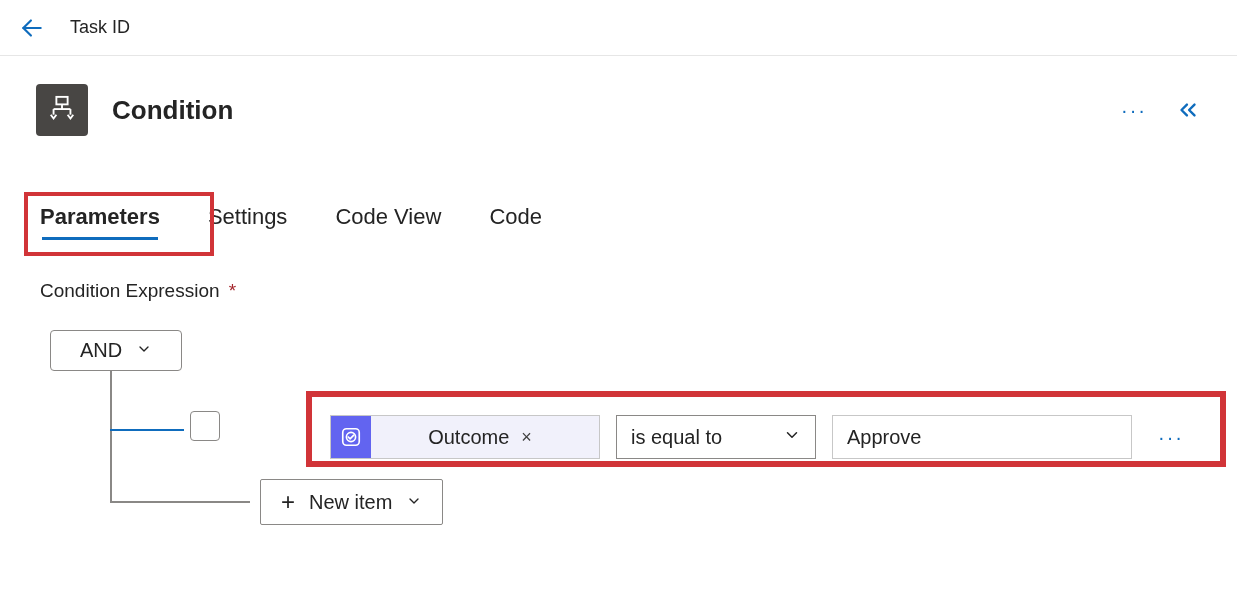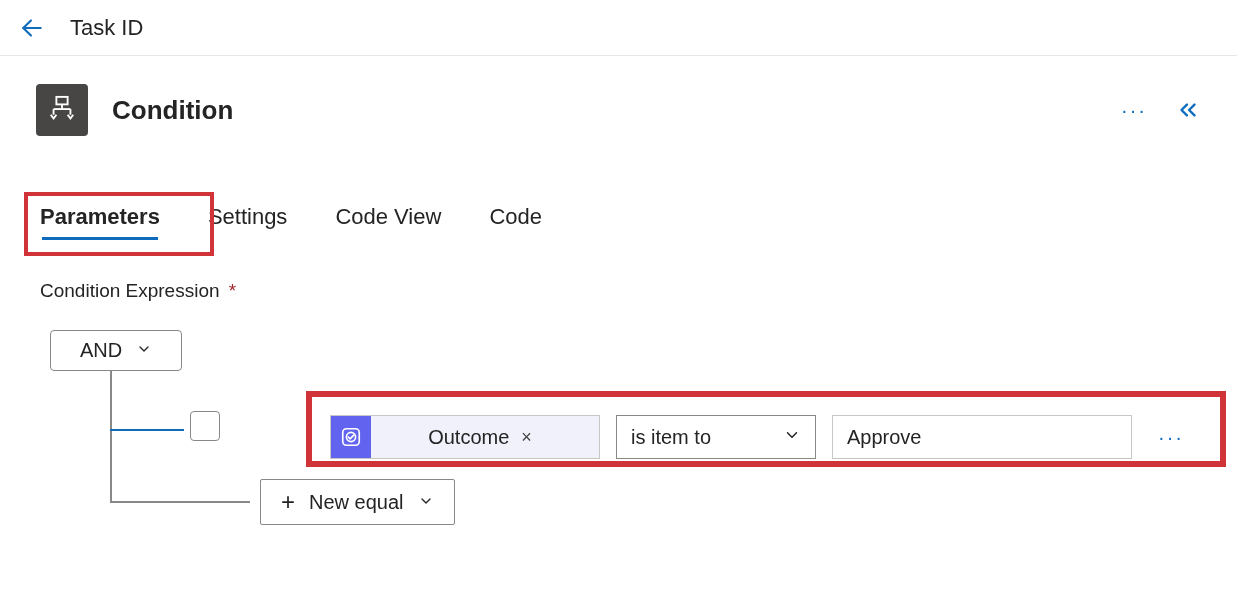--- a/index.html
+++ b/index.html
@@ -24,21 +24,21 @@
     width: 32px;
     height: 32px;
     display: flex;
     align-items: center;
     justify-content: center;
     cursor: pointer;
     color: #0f6cbd;
   }
   .topbar-title {
     margin-left: 22px;
-    font-size: 22px;
+    font-size: 18px;
     font-weight: 400;
     color: #242424;
   }
 
   
   .header-row {
     display: flex;
     align-items: center;
     padding: 28px 36px 0 36px;
   }
@@ -378,36 +378,36 @@
             <polyline points="9 12 11 14 15 10" stroke-linecap="round" stroke-linejoin="round"></polyline>
           </svg>
         </div>
         <div class="outcome-label">
           <span>Outcome</span>
           <span class="outcome-x">×</span>
         </div>
       </div>
 
       <div class="operator-sel">
-        <span>is item to</span>
+        <span>is equal to</span>
         <span>
           <svg width="18" height="18" viewBox="0 0 24 24" fill="none" stroke="#242424" stroke-width="2" stroke-linecap="round" stroke-linejoin="round">
               <polyline points="6 9 12 15 18 9"></polyline>
             </svg>
         </span>
       </div>
 
       <input class="value-input" value="Approve" style="">
 
       <span class="row-dots">···</span>
     </div>
 
     <div class="newitem-btn">
       <span class="plus">+</span>
-      <span>New equal</span>
+      <span>New item</span>
       <span>
         <svg width="16" height="16" viewBox="0 0 24 24" fill="none" stroke="#242424" stroke-width="2" stroke-linecap="round" stroke-linejoin="round">
             <polyline points="6 9 12 15 18 9"></polyline>
           </svg>
       </span>
     </div>
   </div>
 </div>
 
 </body></html>

